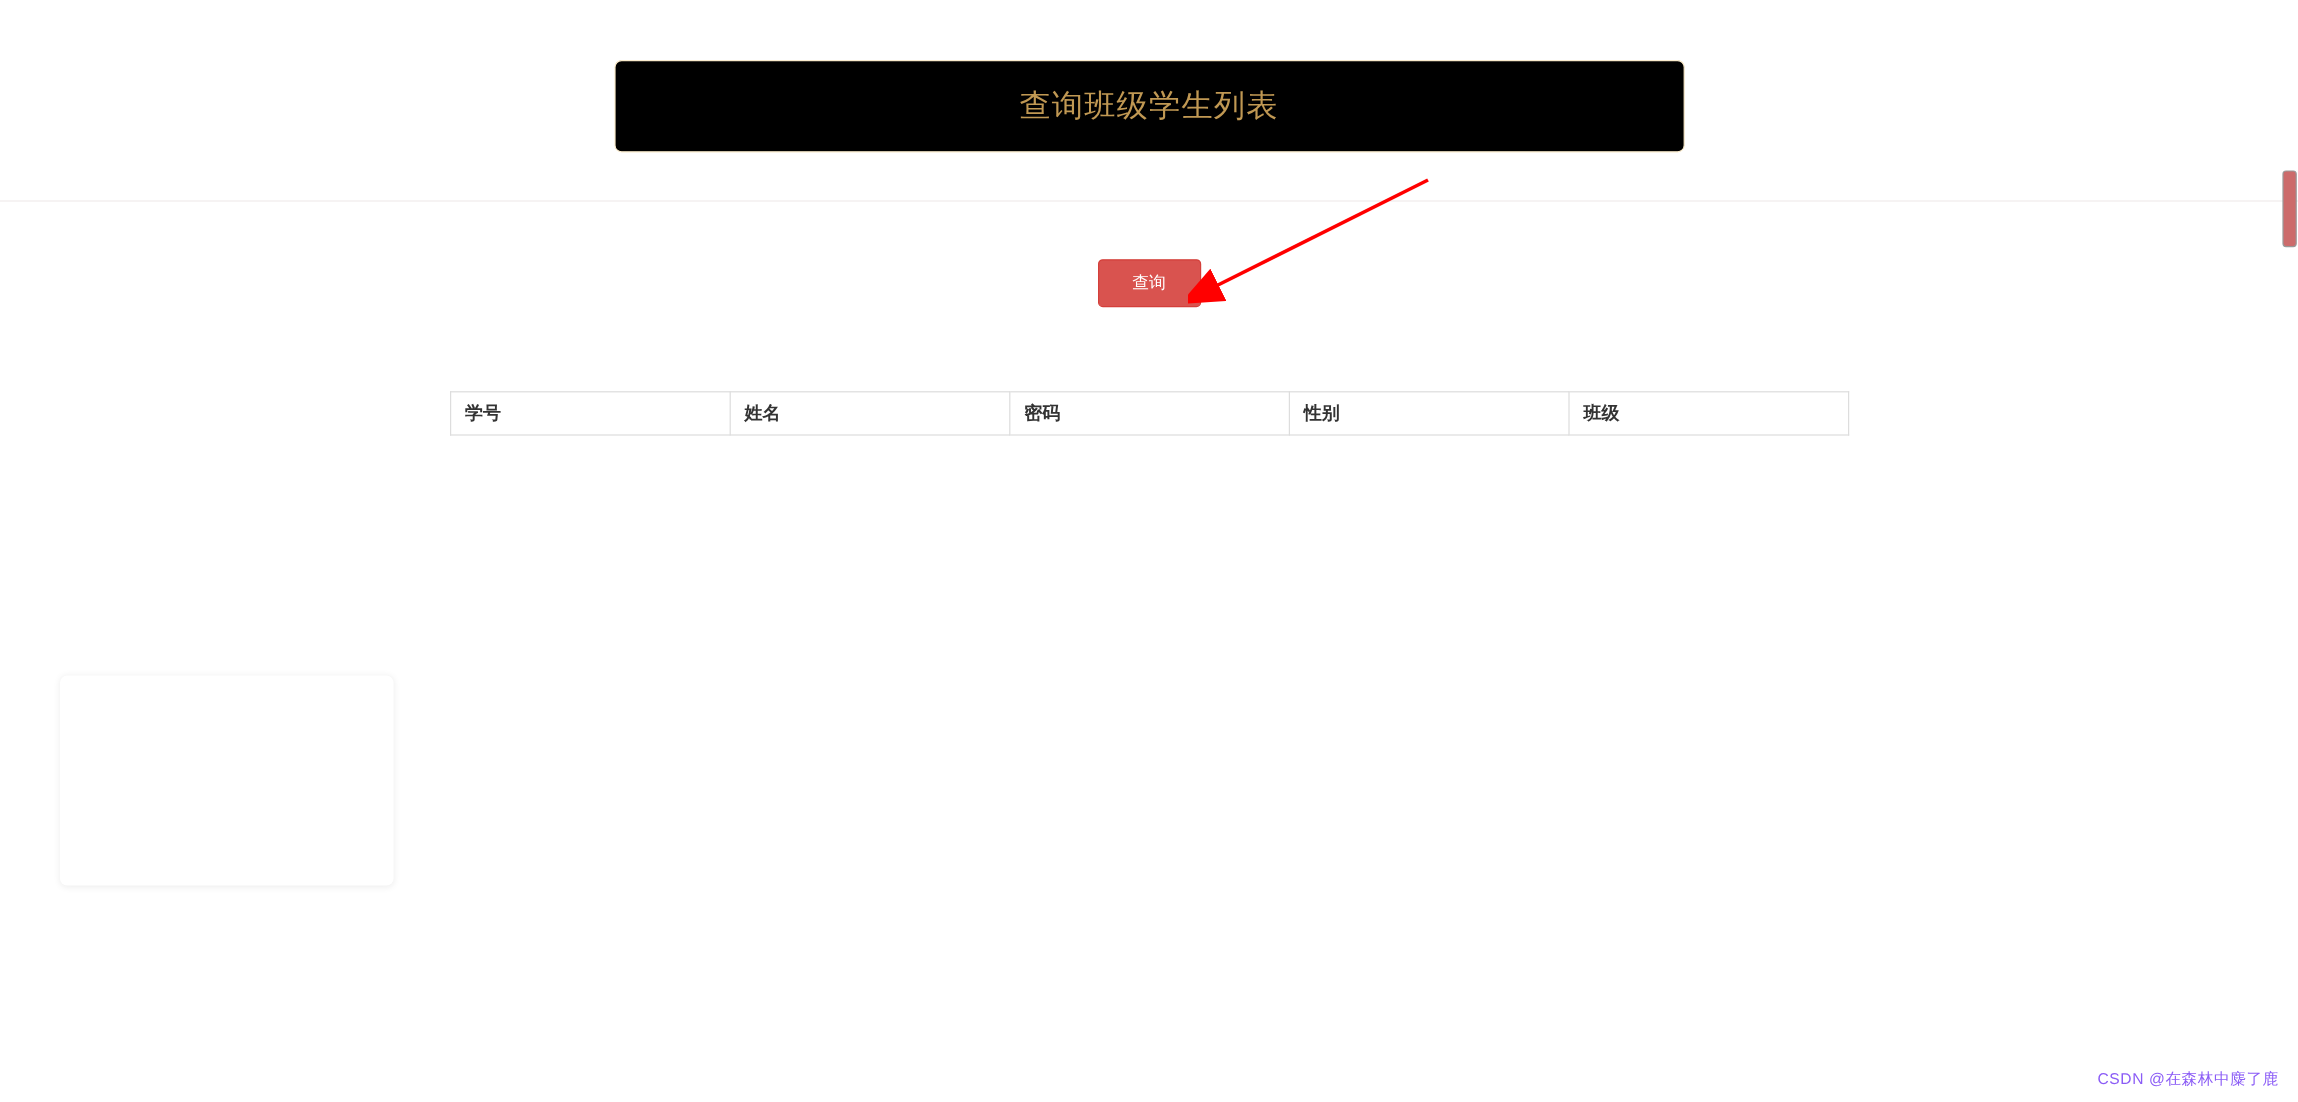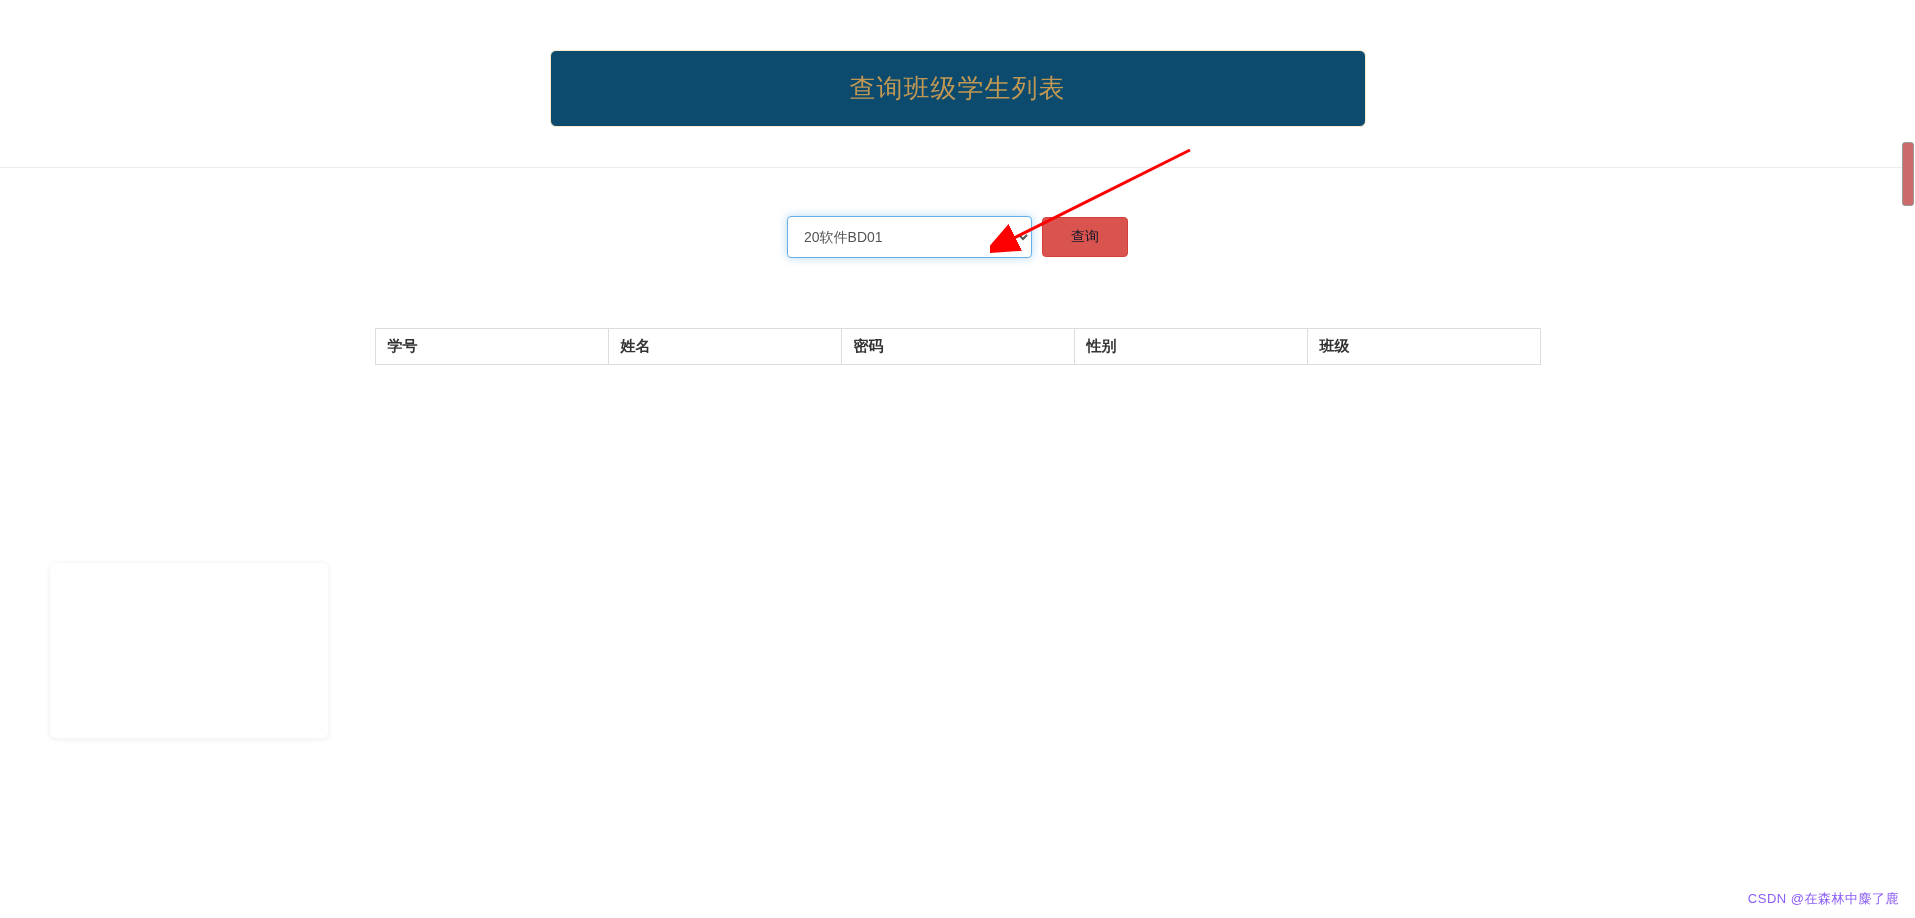--- a/index.html
+++ b/index.html
@@ -15,23 +15,23 @@
       position: relative;
       overflow: hidden;
     }
     .header-container {
       width: 100%;
       padding-top: 50px;
       padding-bottom: 40px;
       border-bottom: 1px solid #f0ecec;
     }
     .title-banner {
-      width: 816px;
+      width: 892px;
       margin: 0 auto;
-      background: #0c4a6e;
+      background: #000000;
       border: 1px solid #faebcc;
       border-radius: 6px;
       padding: 20px 15px;
       text-align: center;
     }
     .title-text {
       color: #c09853;
       font-size: 26px;
       font-weight: 500;
       letter-spacing: 1px;
@@ -55,21 +55,21 @@
       background: #fff;
       border: 1px solid #66afe9;
       border-radius: 4px;
       box-shadow: 0 0 8px rgba(102,175,233,.5);
       outline: none;
       appearance: auto;
     }
     .query-button {
       background: #d9534f;
       border: 1px solid #d43f3a;
-      color: #0f172a;
+      color: #ffffff;
       font-size: 14px;
       padding: 10px 28px;
       border-radius: 4px;
       cursor: pointer;
     }
     .table-container {
       width: 1166px;
       margin: 70px auto 0;
     }
     .data-table {
@@ -127,23 +127,20 @@
 <body>
 
 <div class="header-container">
   <div class="title-banner">
     <h1 class="title-text">查询班级学生列表</h1>
   </div>
 </div>
 
 <div class="form-container">
   <div class="form-inline">
-    <select class="class-select">
-      <option>20软件BD01</option>
-    </select>
     <button class="query-button">查询</button>
   </div>
 </div>
 
 <div class="table-container">
   <table class="data-table">
     <thead>
       <tr>
         <th>学号</th>
         <th>姓名</th>

